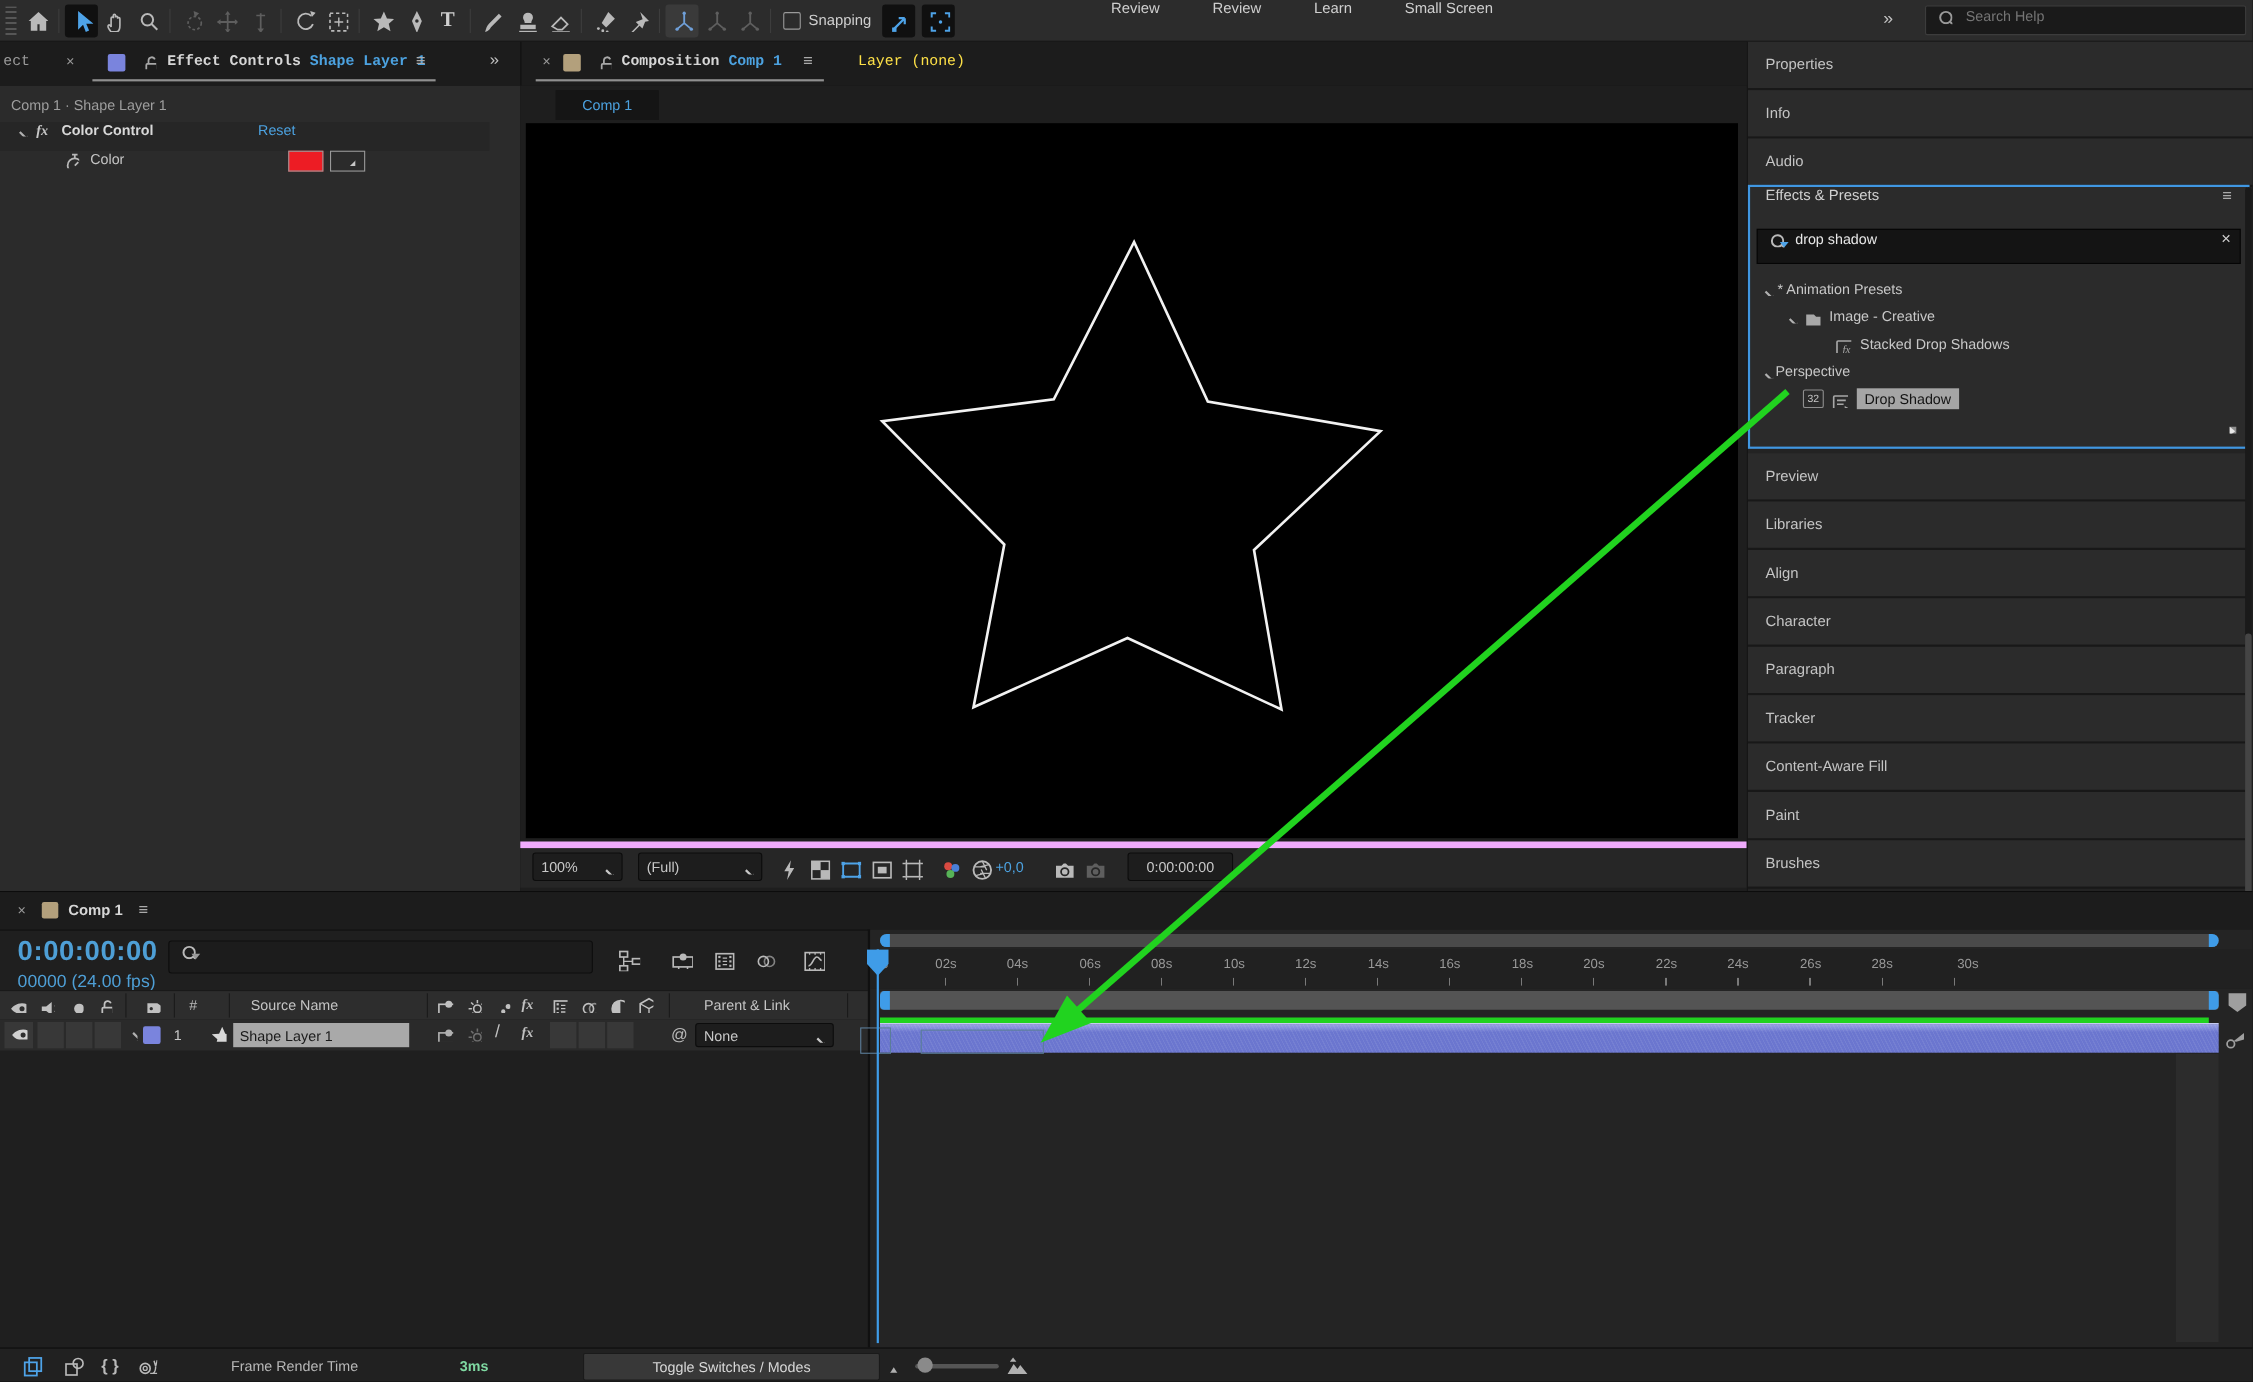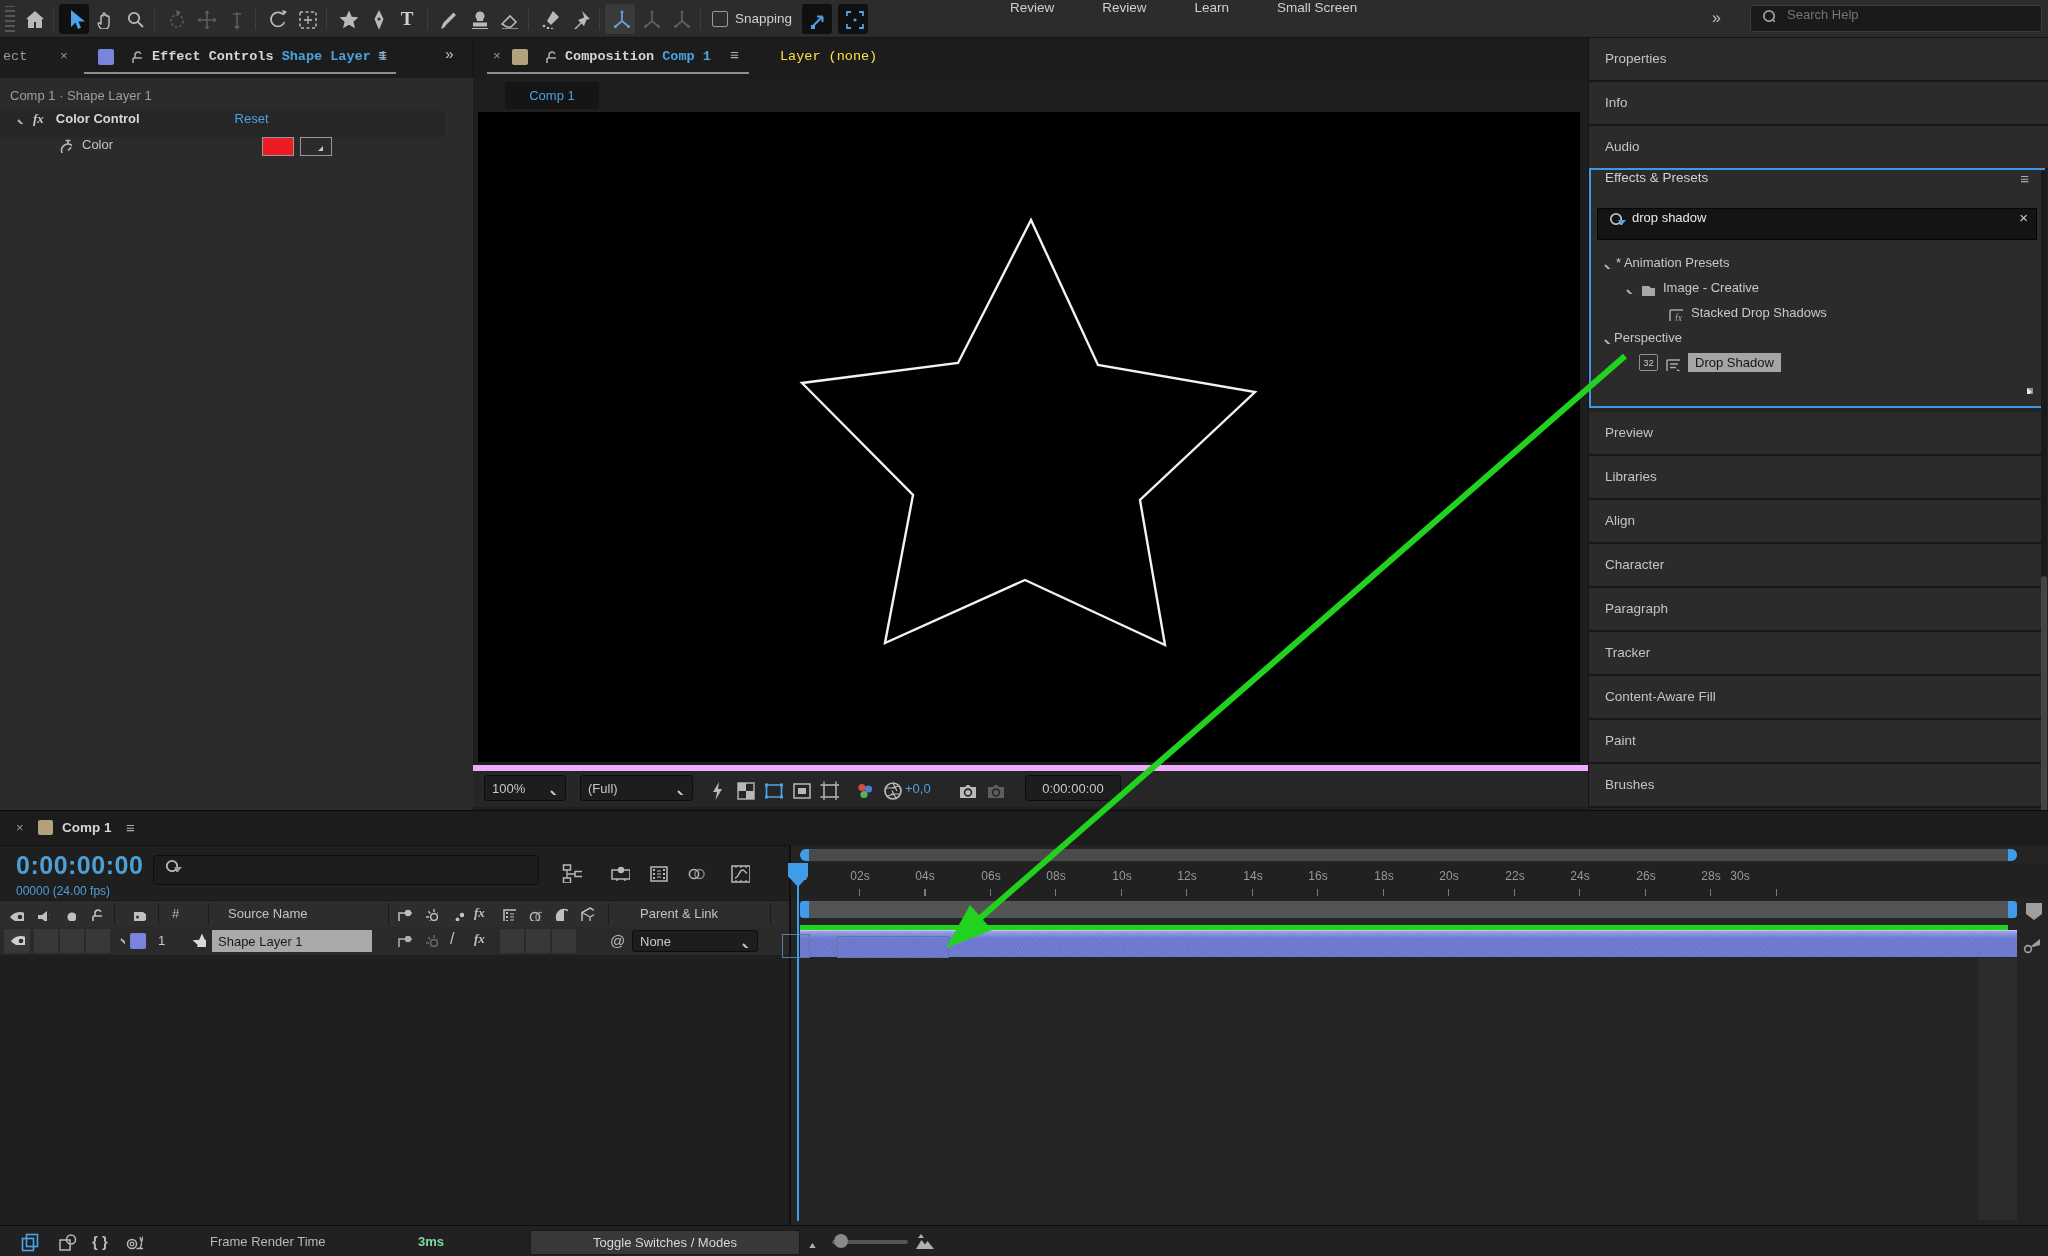--- a/index.html
+++ b/index.html
@@ -647,21 +647,21 @@
   <div class="ab" style="left:0;top:810px;width:2048px;height:446px;background:#1f1f1f;border-top:1px solid #0c0c0c;">
 
     <div class="ab" style="left:0;top:0;width:2048px;height:34px;background:#1c1c1c;border-bottom:1px solid #111;">
       <span class="ab closex" style="left:16px;top:9px;">×</span>
       <span class="ab" style="left:38px;top:9px;width:15px;height:15px;background:#b3a07c;border-radius:2px;"></span>
       <span class="ab tabtext" style="left:62px;top:9px;font-weight:bold;">Comp 1</span>
       <span class="ab menu-glyph" style="left:126px;top:8px;">≡</span>
     </div>
 
     <span class="ab" style="left:16px;top:40px;font-size:25px;font-weight:bold;color:#4e9fd6;letter-spacing:.5px;">0:00:00:00</span>
-    <span class="ab" style="left:16px;top:73px;font-size:12px;color:#4e9fd6;">00000 (24.00 fps)</span>
+    <span class="ab" style="left:16px;top:73px;font-size:16px;color:#4e9fd6;">00000 (24.00 fps)</span>
     <div class="ab row" style="left:153px;top:44px;width:386px;height:30px;background:#1c1c1c;border:1px solid #0e0e0e;border-radius:3px;padding:0 8px;gap:4px;box-sizing:border-box;">
       <span style="color:#b9b9b9;position:relative;">
           <svg class="ic s">
             <use href="#i-mag"></use>
           </svg>
           <span style="position:absolute;right:-4px;bottom:0;width:0;height:0;border-left:4px solid transparent;border-right:4px solid transparent;border-top:5px solid #9a9a9a;"></span>
         </span>
       <input class="flat" style="">
     </div>
     <div class="ab tb" style="left:556px;top:46px;">
@@ -829,21 +829,21 @@
         <span class="tick" style="left:331px">10s</span>
         <span class="tick" style="left:396px">12s</span>
         <span class="tick" style="left:462px">14s</span>
         <span class="tick" style="left:527px">16s</span>
         <span class="tick" style="left:593px">18s</span>
         <span class="tick" style="left:658px">20s</span>
         <span class="tick" style="left:724px">22s</span>
         <span class="tick" style="left:789px">24s</span>
         <span class="tick" style="left:855px">26s</span>
         <span class="tick" style="left:920px">28s</span>
-        <span class="tick" style="left:949px">30s</span>
+        <span class="tick" style="left:998px">30s</span>
         <div class="ab" style="left:68px;top:26px;width:980px;height:7px;background:repeating-linear-gradient(90deg,#7a7a7a 0 1px,transparent 1px 65.5px);"></div>
       </div>
 
       <div class="ab" style="left:9px;top:56px;width:1217px;height:17px;background:#545454;border-radius:3px;">
         <span style="position:absolute;left:0;top:0;width:9px;height:17px;background:#3f9ce8;border-radius:4px 0 0 4px;"></span>
         <span style="position:absolute;right:0;top:0;width:9px;height:17px;background:#3f9ce8;border-radius:0 4px 4px 0;"></span>
       </div>
 
       <div class="ab" style="left:9px;top:85px;width:1217px;height:26px;background:linear-gradient(#9aa3e6,#6b76cf 28%,#6b76cf);border-top:1px solid #c4caf2;background-blend-mode:normal;">
         <div style="width:100%;height:100%;background:repeating-linear-gradient(63deg,rgba(255,255,255,.07) 0 1px,transparent 1px 3px);"></div>

